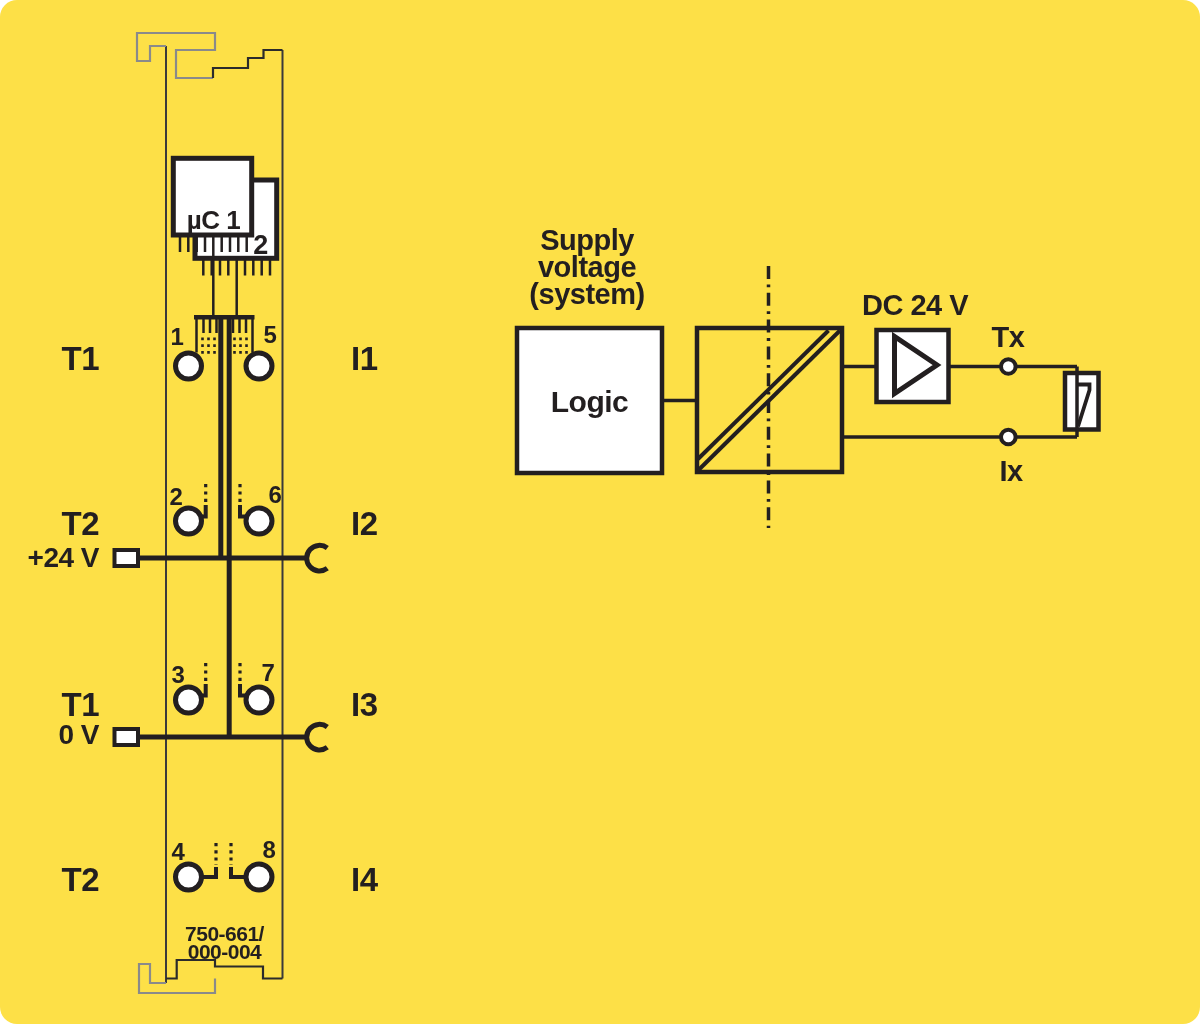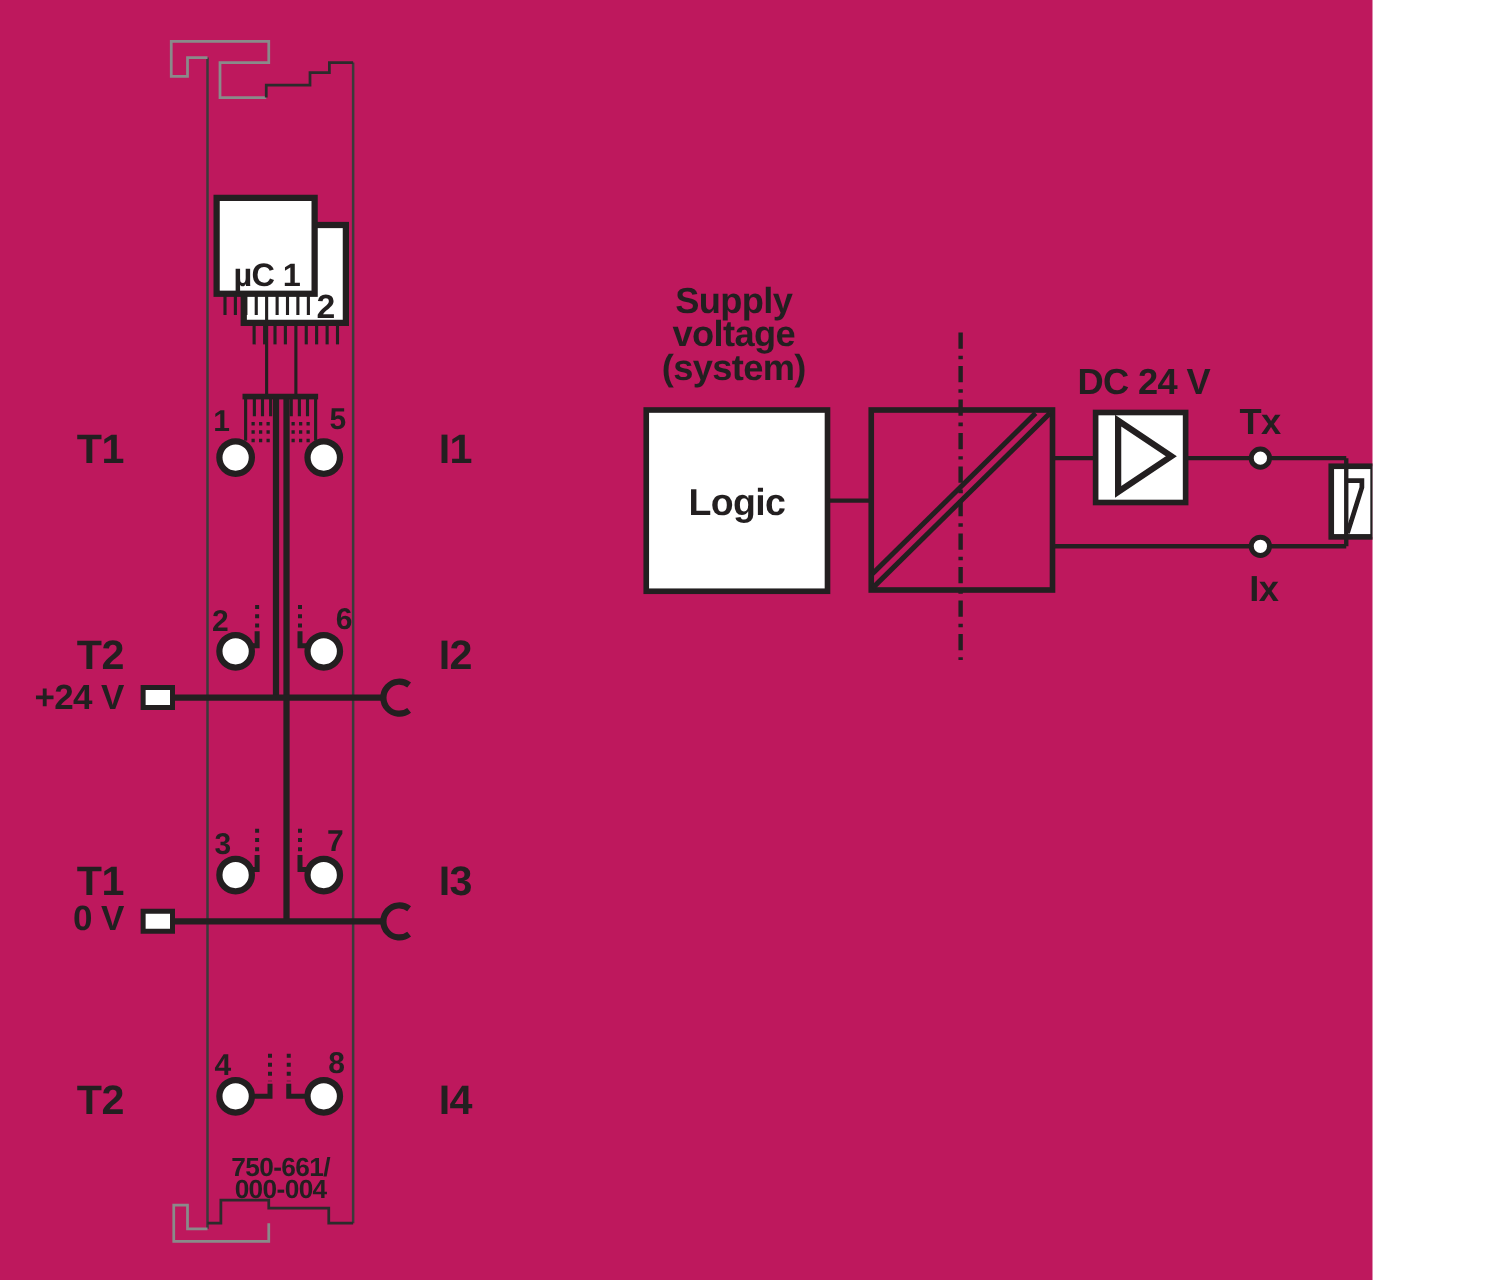--- a/index.html
+++ b/index.html
@@ -1,16 +1,16 @@
 <!DOCTYPE html>
 <html><head>
 <meta charset="utf-8">
 <style>
   html,body{margin:0;padding:0;background:#ffffff;}
-  .stage{position:relative;width:1098px;height:1024px;background:#be185d;overflow:hidden;}
+  .stage{position:relative;width:1200px;height:1024px;background:#fde047;overflow:hidden;border-radius:17px;}
   svg{display:block;}
   .lbl{font-family:"Liberation Sans", sans-serif;font-weight:bold;fill:#231f20;letter-spacing:-0.5px;}
   .row-lbl{font-size:33px;}
   .sub-lbl{font-size:28px;}
   .num-lbl{font-size:24px;}
   .uc-lbl{font-size:26px;}
   .uc2-lbl{font-size:27px;}
   .part-lbl{font-size:21px;}
   .blk-lbl{font-size:29px;}
   .logic-lbl{font-size:30px;}

